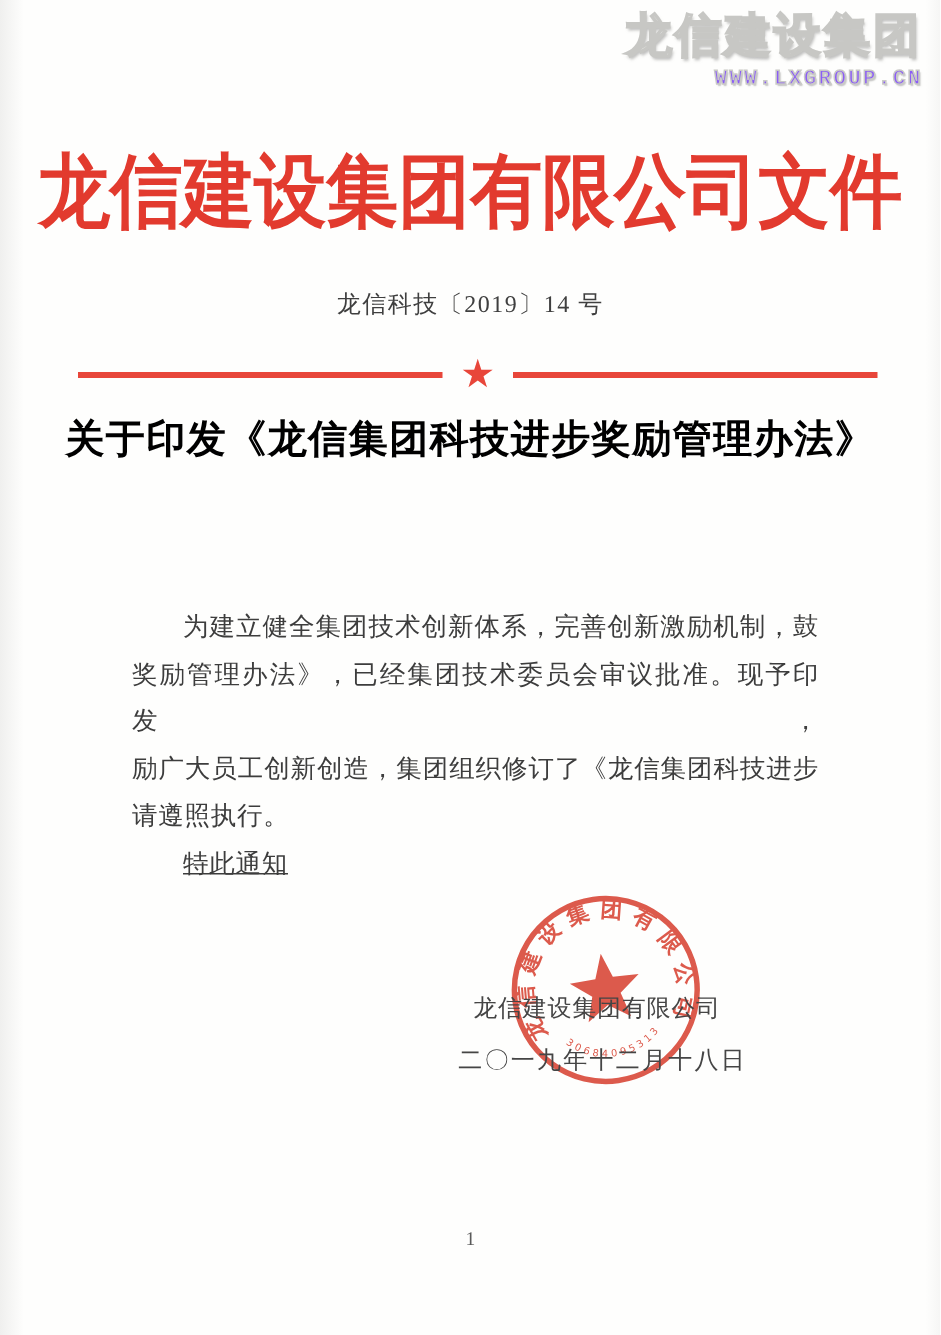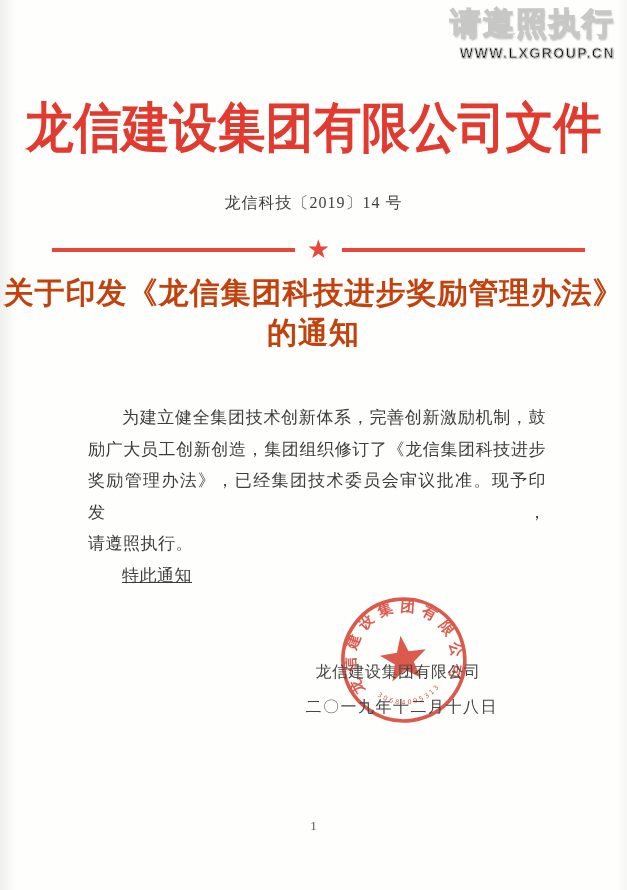--- a/index.html
+++ b/index.html
@@ -39,25 +39,25 @@
   .logo-name {
     font-size: 31px;
     font-weight: bold;
     letter-spacing: 2px;
     color: #fcfcfb;
     -webkit-text-stroke: 1.3px #c7c7c4;
     text-shadow: 1px 2px 2px rgba(140,140,138,0.55);
     line-height: 36px;
   }
   .logo-url {
-    font-family: Liberation Sans, sans-serif;
+    font-family: Liberation Mono, monospace;
     font-size: 14px;
     font-weight: bold;
     letter-spacing: 1.5px;
-    color: #000000;
+    color: #8b5cf6;
     -webkit-text-stroke: 1px #c9c9c6;
     text-shadow: 1px 1px 1px rgba(140,140,138,0.5);
     line-height: 18px;
     margin-top: 2px;
   }
 
   
   .masthead {
     position: absolute;
     top: 92px;
@@ -106,22 +106,22 @@
     padding: 0 12px;
   }
 
   .notice-title {
     position: absolute;
     top: 273px;
     left: 0;
     width: 100%;
     text-align: center;
     font-weight: bold;
-    font-size: 30px;
-    color: #c2410c;
+    font-size: 26px;
+    color: #000000;
     line-height: 40px;
     letter-spacing: 1px;
   }
 
   .body-text {
     position: absolute;
     top: 375px;
     left: 88px;
     width: 458px;
     font-size: 17px;
@@ -182,43 +182,42 @@
     font-size: 13px;
     color: #5a5a5a;
   }
 </style>
 </head>
 <body>
 
 <div class="page">
 
   <div class="logo">
-    <div class="logo-name">请遵照执行</div>
+    <div class="logo-name">龙信建设集团</div>
     <div class="logo-url">WWW.LXGROUP.CN</div>
   </div>
 
   <div class="masthead">龙信建设集团有限公司文件</div>
 
   <div class="doc-number">龙信科技〔2019〕14 号</div>
 
   <div class="divider">
     <div class="line"></div>
     <div class="star">★</div>
     <div class="line"></div>
   </div>
 
   <div class="notice-title">
     <div>关于印发《龙信集团科技进步奖励管理办法》</div>
-    <div>的通知</div>
   </div>
 
   <div class="body-text">
     <div class="jline indent">为建立健全集团技术创新体系，完善创新激励机制，鼓</div>
+    <div class="jline">奖励管理办法》，已经集团技术委员会审议批准。现予印发，</div>
     <div class="jline">励广大员工创新创造，集团组织修订了《龙信集团科技进步</div>
-    <div class="jline">奖励管理办法》，已经集团技术委员会审议批准。现予印发，</div>
     <div>请遵照执行。</div>
     <div class="closing">特此通知</div>
   </div>
 
   <svg class="seal" viewBox="0 0 130 130" xmlns="http://www.w3.org/2000/svg">
     <defs>
       <path id="sealTopArc" d="M 23.4 88 A 48 48 0 1 1 106.6 88" fill="none"></path>
       <path id="sealBottomArc" d="M 31.3 92.3 A 44 44 0 0 0 98.7 92.3" fill="none"></path>
     </defs>
     <circle cx="65" cy="64" r="60" fill="none" stroke="#d84434" stroke-width="3.6"></circle>

